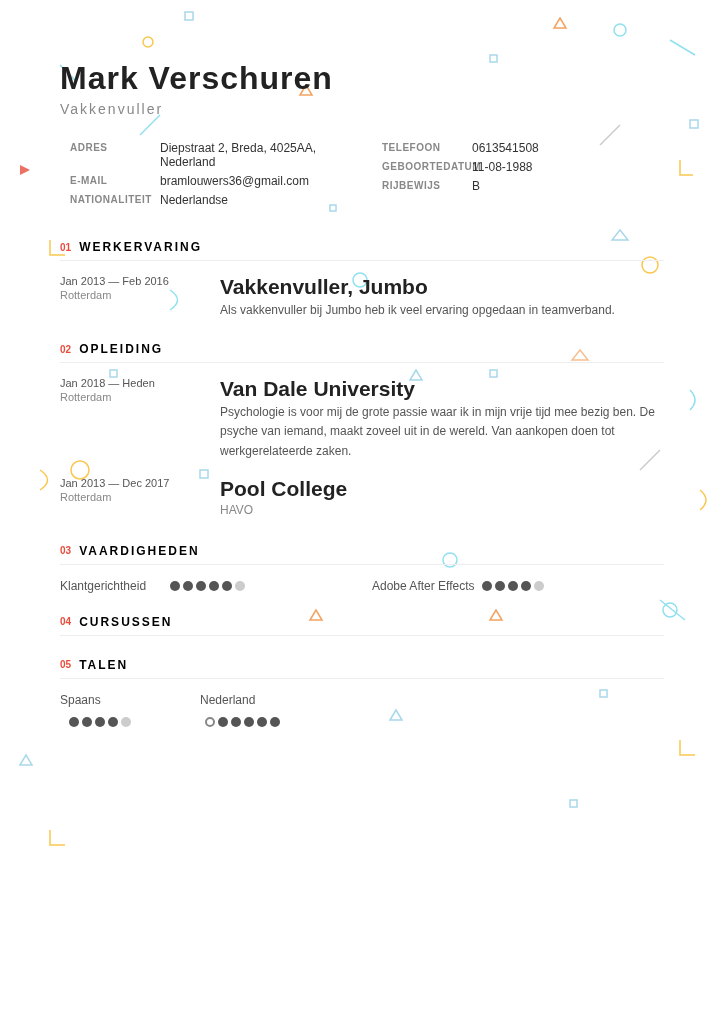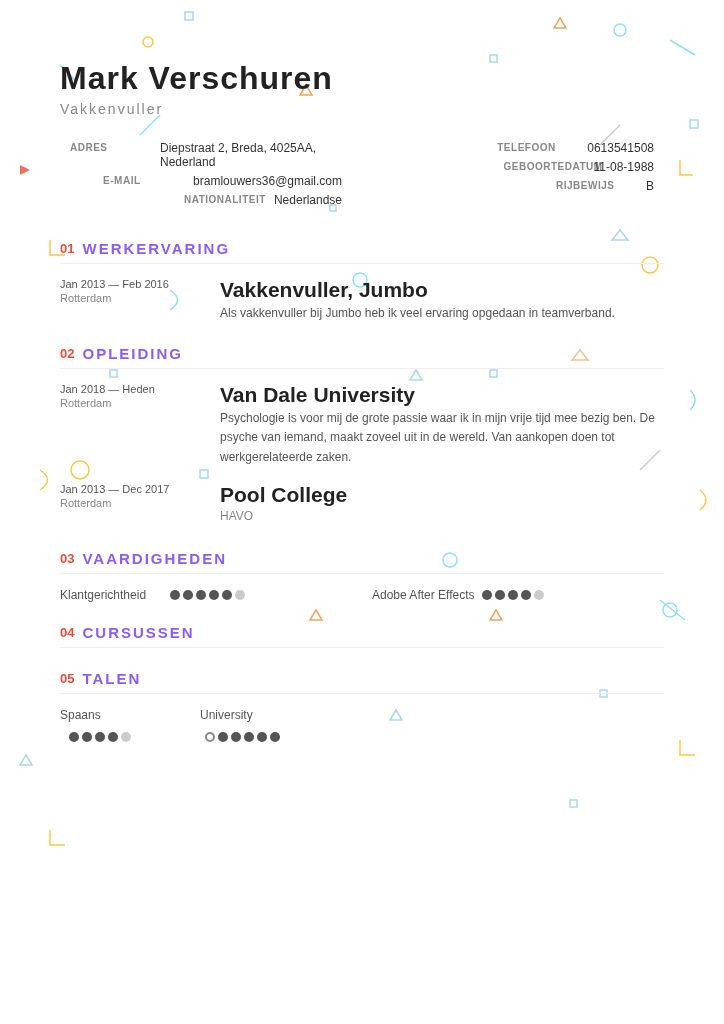--- a/index.html
+++ b/index.html
@@ -46,21 +46,20 @@
       font-size: 12px;
       padding: 0 10px;
     }
     .contact-col {
       flex: 1;
     }
     .contact-row {
       display: flex;
       margin-bottom: 5px;
       align-items: flex-start;
-      justify-content: flex-end;
     }
     .contact-label {
       font-size: 10px;
       font-weight: bold;
       color: #888;
       text-transform: uppercase;
       width: 90px;
       flex-shrink: 0;
       letter-spacing: 0.5px;
       padding-top: 1px;
@@ -79,29 +78,29 @@
       margin-bottom: 22px;
     }
     .section-header {
       display: flex;
       align-items: center;
       margin-bottom: 14px;
       border-bottom: 1px solid #eee;
       padding-bottom: 6px;
     }
     .section-number {
-      font-size: 13px;
+      font-size: 10px;
       font-weight: bold;
       color: #e74c3c;
       margin-right: 8px;
     }
     .section-title {
-      font-size: 15px;
+      font-size: 12px;
       font-weight: bold;
-      color: #8b5cf6;
+      color: #000000;
       letter-spacing: 2px;
       text-transform: uppercase;
     }
 
     
     .entry {
       display: flex;
       margin-bottom: 16px;
     }
     .entry-left {
@@ -391,21 +390,21 @@
           <span class="talen-name">Spaans</span>
           <div class="skill-dots">
             <div class="dot"></div>
             <div class="dot"></div>
             <div class="dot"></div>
             <div class="dot"></div>
             <div class="dot empty"></div>
           </div>
         </div>
         <div class="talen-item" style="margin-left:30px;">
-          <span class="talen-name">University</span>
+          <span class="talen-name">Nederland</span>
           <div class="skill-dots" style="margin-left:4px;">
             <div class="dot empty" style="background:transparent; border: 2px solid #888; width:10px;height:10px;"></div>
             <div class="dot"></div>
             <div class="dot"></div>
             <div class="dot"></div>
             <div class="dot"></div>
             <div class="dot"></div>
           </div>
         </div>
       </div>

